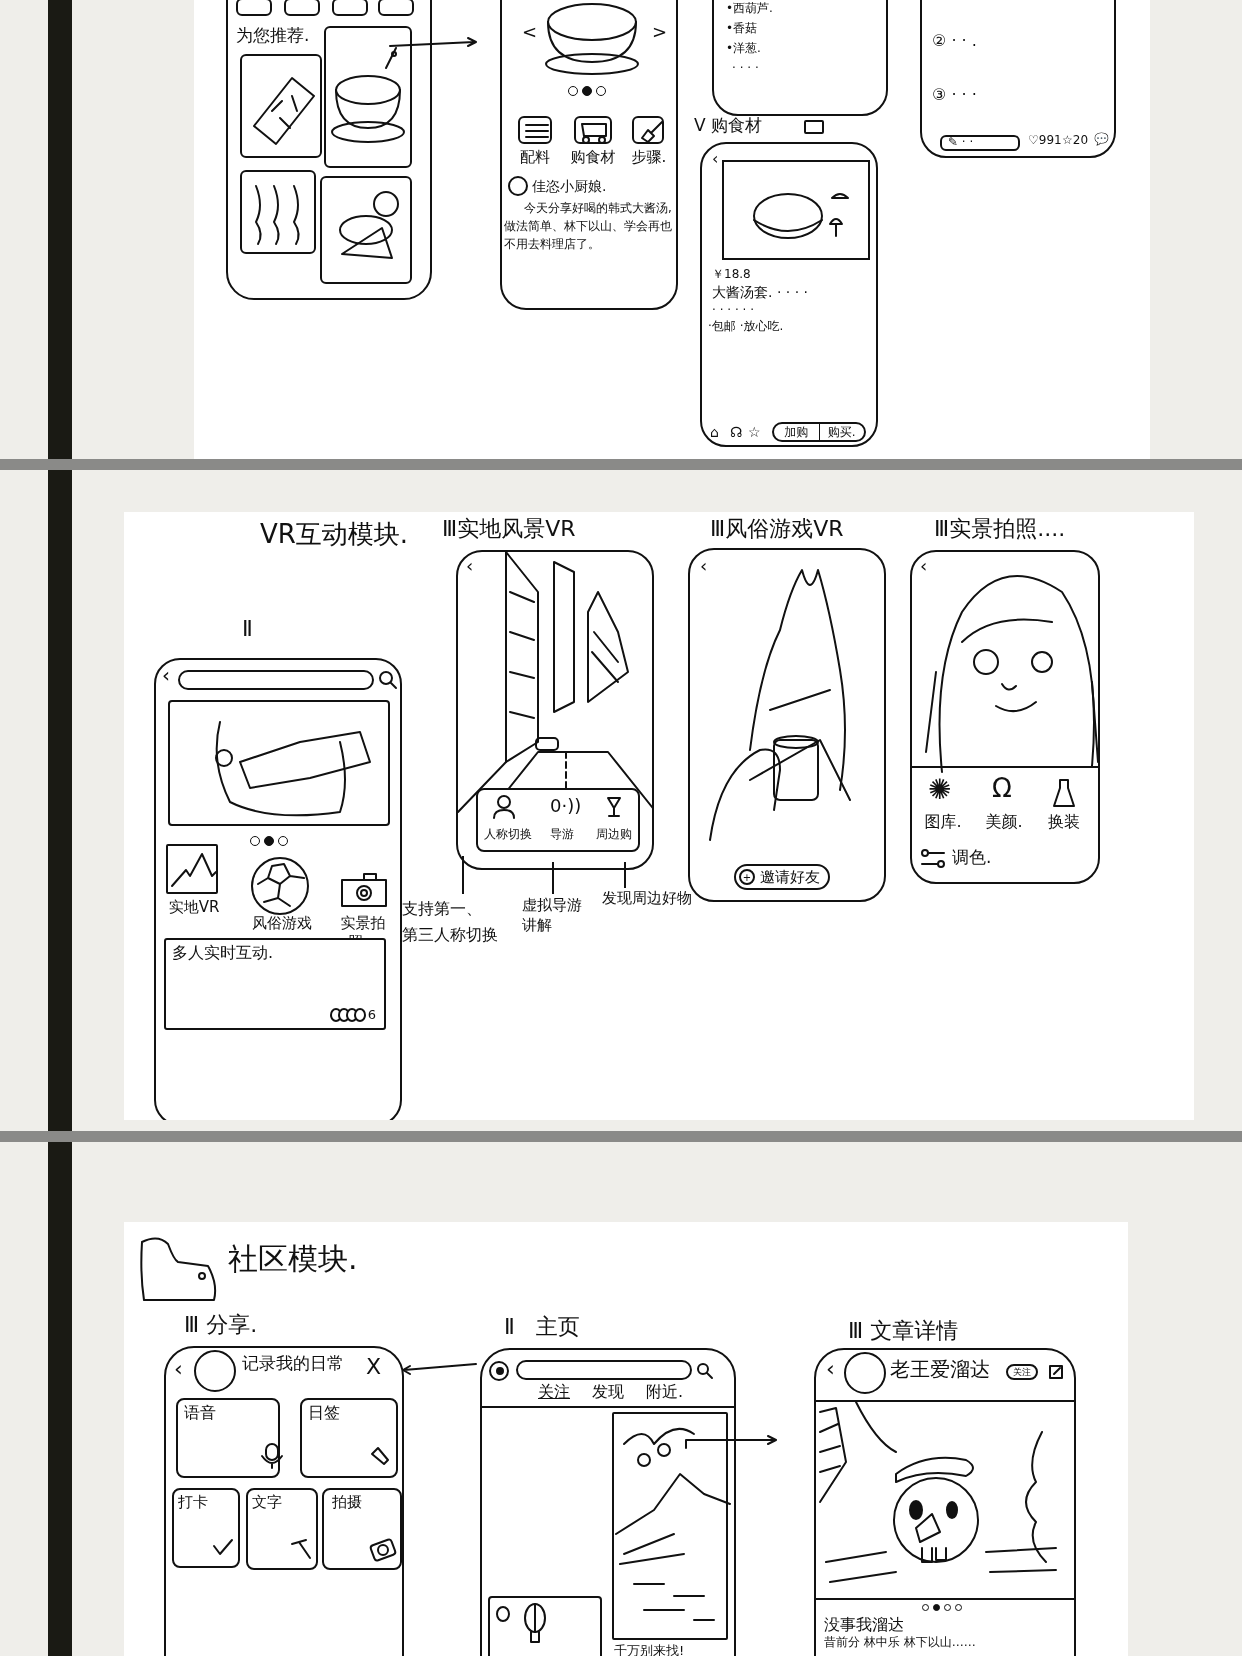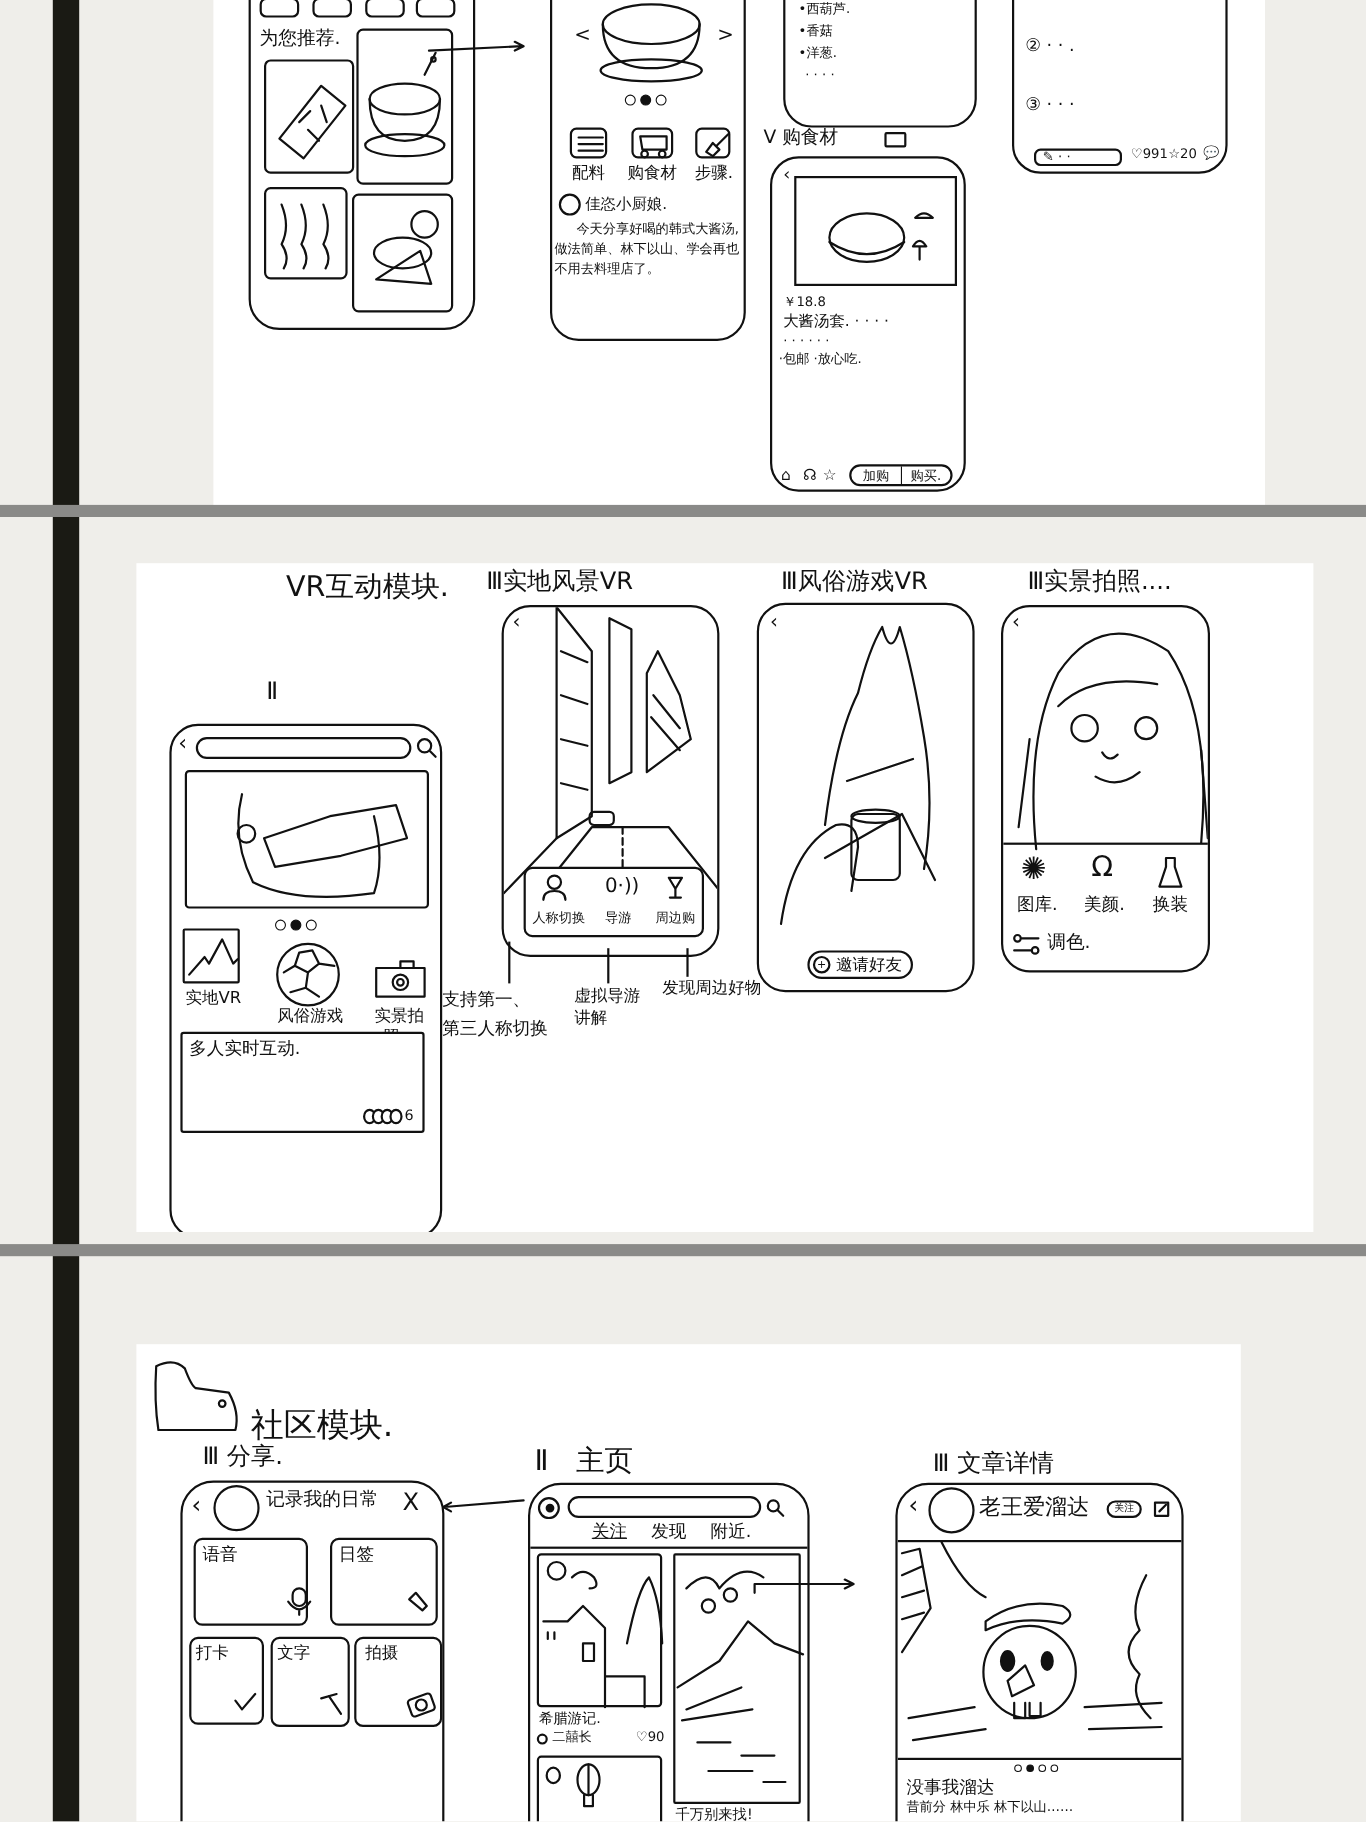--- a/index.html
+++ b/index.html
@@ -317,21 +317,21 @@
     </div>
   </div>
 </div>
 
 <div class="page" style="left:124px; top:1222px; width:1004px; height:434px;">
 
   <svg width="80" height="72" style="left:14px; top:12px;">
       <path d="M4 8 Q20 0 30 10 Q36 26 40 28 L70 32 Q80 50 76 66 L6 66 Q2 40 4 8 Z"></path>
       <circle cx="64" cy="42" r="3"></circle>
     </svg>
-  <div class="t xl" style="left:104px; top:20px; font-size:30px;margin-top:37px;">社区模块.</div>
+  <div class="t xl" style="left:104px; top:20px; font-size:30px;">社区模块.</div>
 
   <div class="t lg" style="left:60px; top:90px; font-size:22px;">Ⅲ 分享.</div>
   <div class="phone" style="left:40px; top:124px; width:240px; height:330px; border-radius:30px 30px 0 0;">
     <div class="t" style="left:8px; top:8px; font-size:22px;">‹</div>
     <div class="circle" style="left:28px; top:2px; width:42px; height:42px;"></div>
     <div class="t" style="left:76px; top:6px; font-size:17px;">记录我的日常</div>
     <div class="t" style="left:200px; top:6px; font-size:22px;">X</div>
 
     <div class="box" style="left:10px; top:50px; width:104px; height:80px; border-radius:8px;">
       <div class="t" style="left:6px; top:4px; font-size:16px;">语音</div>
@@ -364,52 +364,38 @@
           <rect x="2" y="6" width="22" height="16" rx="3" transform="rotate(-20 13 14)"></rect>
           <circle cx="13" cy="14" r="5"></circle>
         </svg>
     </div>
   </div>
 
   <svg width="80" height="14" style="left:276px; top:140px;">
       <path d="M76 2 L4 8 M10 4 L3 8 L10 12"></path>
     </svg>
 
-  <div class="t lg" style="left:362px; top:92px; font-size:26px; white-space:pre;">Ⅱ   主页</div>
+  <div class="t lg" style="left:380px; top:92px; font-size:22px; white-space:pre;">Ⅱ   主页</div>
   <div class="phone" style="left:356px; top:126px; width:256px; height:330px; border-radius:30px 30px 0 0;">
     <svg width="22" height="22" style="left:6px; top:10px;">
         <circle cx="11" cy="11" r="9"></circle>
         <circle cx="12" cy="11" r="3" style="fill:#111"></circle>
       </svg>
     <div class="pill" style="left:34px; top:10px; width:176px; height:20px;"></div>
     <svg width="18" height="18" style="left:214px; top:12px;">
         <circle cx="7" cy="7" r="5"></circle>
         <path d="M11 11 L16 16"></path>
       </svg>
     <div style="position:absolute; left:56px; top:32px; display:flex; gap:22px; font-size:16px;">
       <span style="text-decoration:underline;">关注</span>
       <span>发现</span>
       <span>附近.</span>
     </div>
     <div class="line" style="left:0; top:56px; width:256px; height:2px;"></div>
 
-    <div style="position:absolute; left:6px; top:62px; width:118px; height:180px;">
-      <div class="box" style="left:0; top:0; width:114px; height:140px; border-radius:4px;">
-        <svg width="114" height="140">
-            <circle cx="16" cy="14" r="8"></circle>
-            <path d="M30 20 Q40 10 50 20 Q56 30 46 30"></path>
-            <path d="M4 60 L26 60 L40 46 L60 66 L60 138 M8 70 L8 76 M14 70 L14 76 M40 80 L50 80 L50 96 L40 96 Z M60 110 L96 110 L96 138"></path>
-            <path d="M80 80 Q90 30 100 20 Q110 40 112 80"></path>
-          </svg>
-      </div>
-      <div class="t sm" style="left:2px; top:144px; font-size:13px;">希腊游记.</div>
-      <div class="circle" style="left:0; top:164px; width:10px; height:10px;"></div>
-      <div class="t sm" style="left:14px; top:161px;">二囍长</div>
-      <span class="t sm" style="left:90px; top:161px;">♡<span>90</span></span>
-    </div>
     <div style="position:absolute; left:130px; top:62px; width:118px; height:268px;">
       <div class="box" style="left:0; top:0; width:116px; height:228px; border-radius:2px;">
         <svg width="116" height="228">
             <path d="M10 30 Q30 10 40 30 M40 30 Q60 6 80 20"></path>
             <circle cx="30" cy="46" r="6"></circle>
             <circle cx="50" cy="36" r="6"></circle>
             <path d="M2 120 L40 96 L66 60 L90 80 L116 90"></path>
             <path d="M10 140 L60 120 M6 150 L70 140"></path>
             <path d="M20 170 L50 170 M60 182 L90 182 M30 196 L70 196 M80 206 L100 206"></path>
           </svg>

